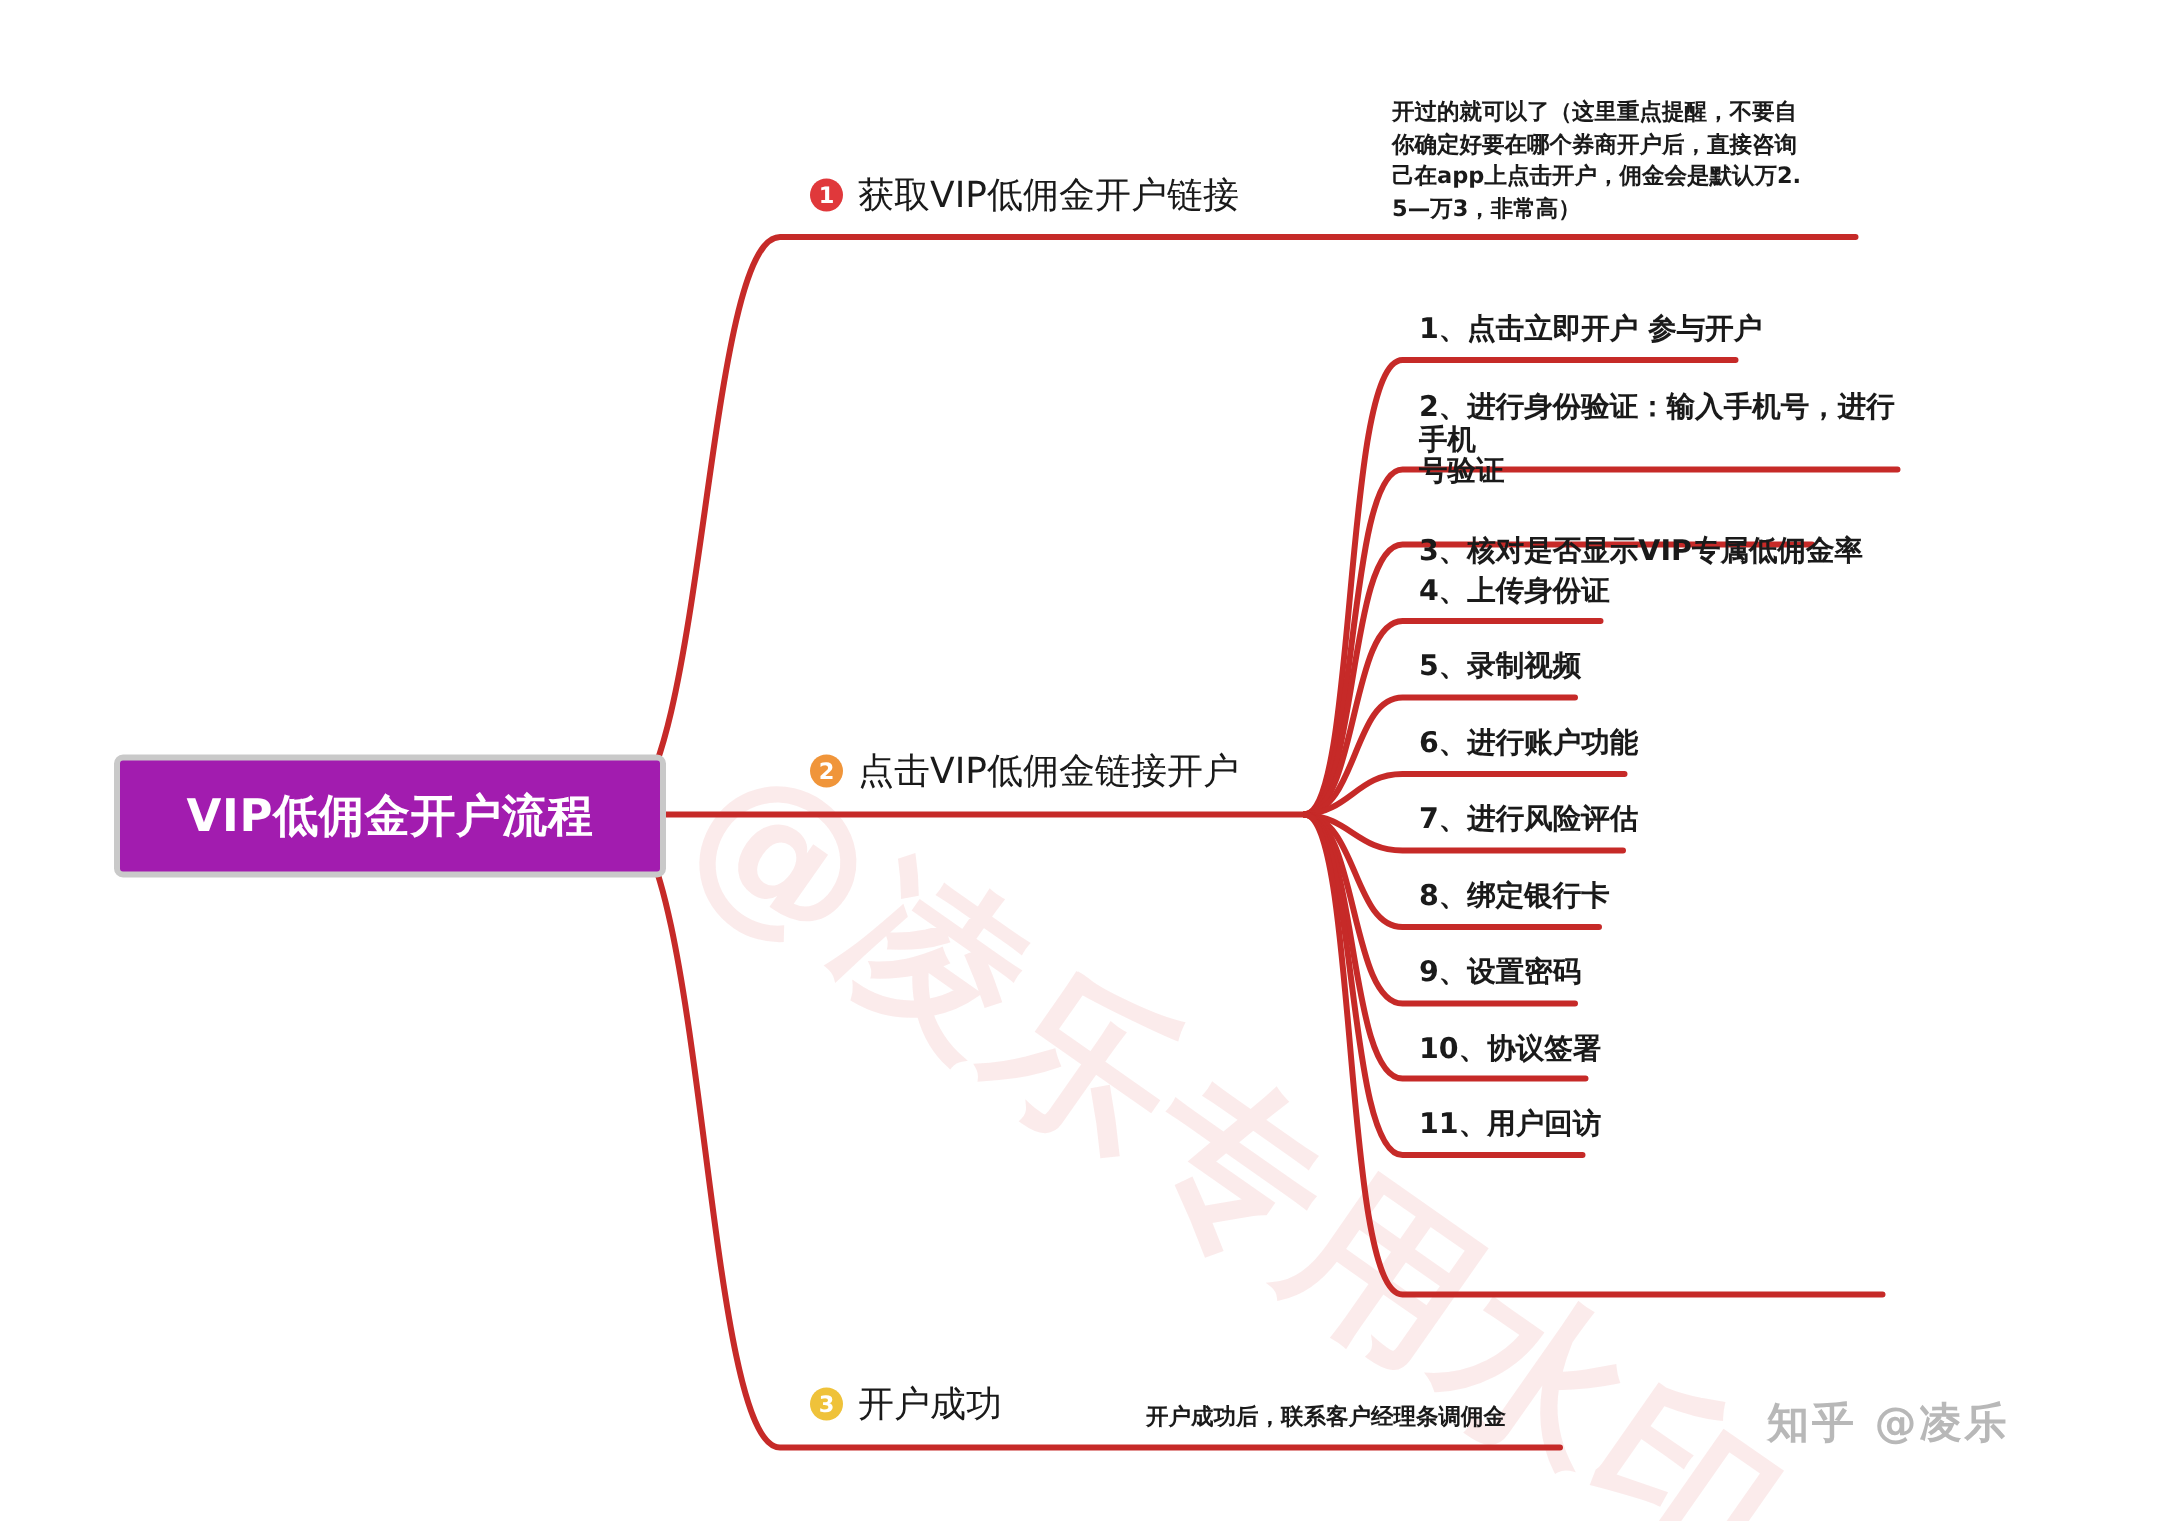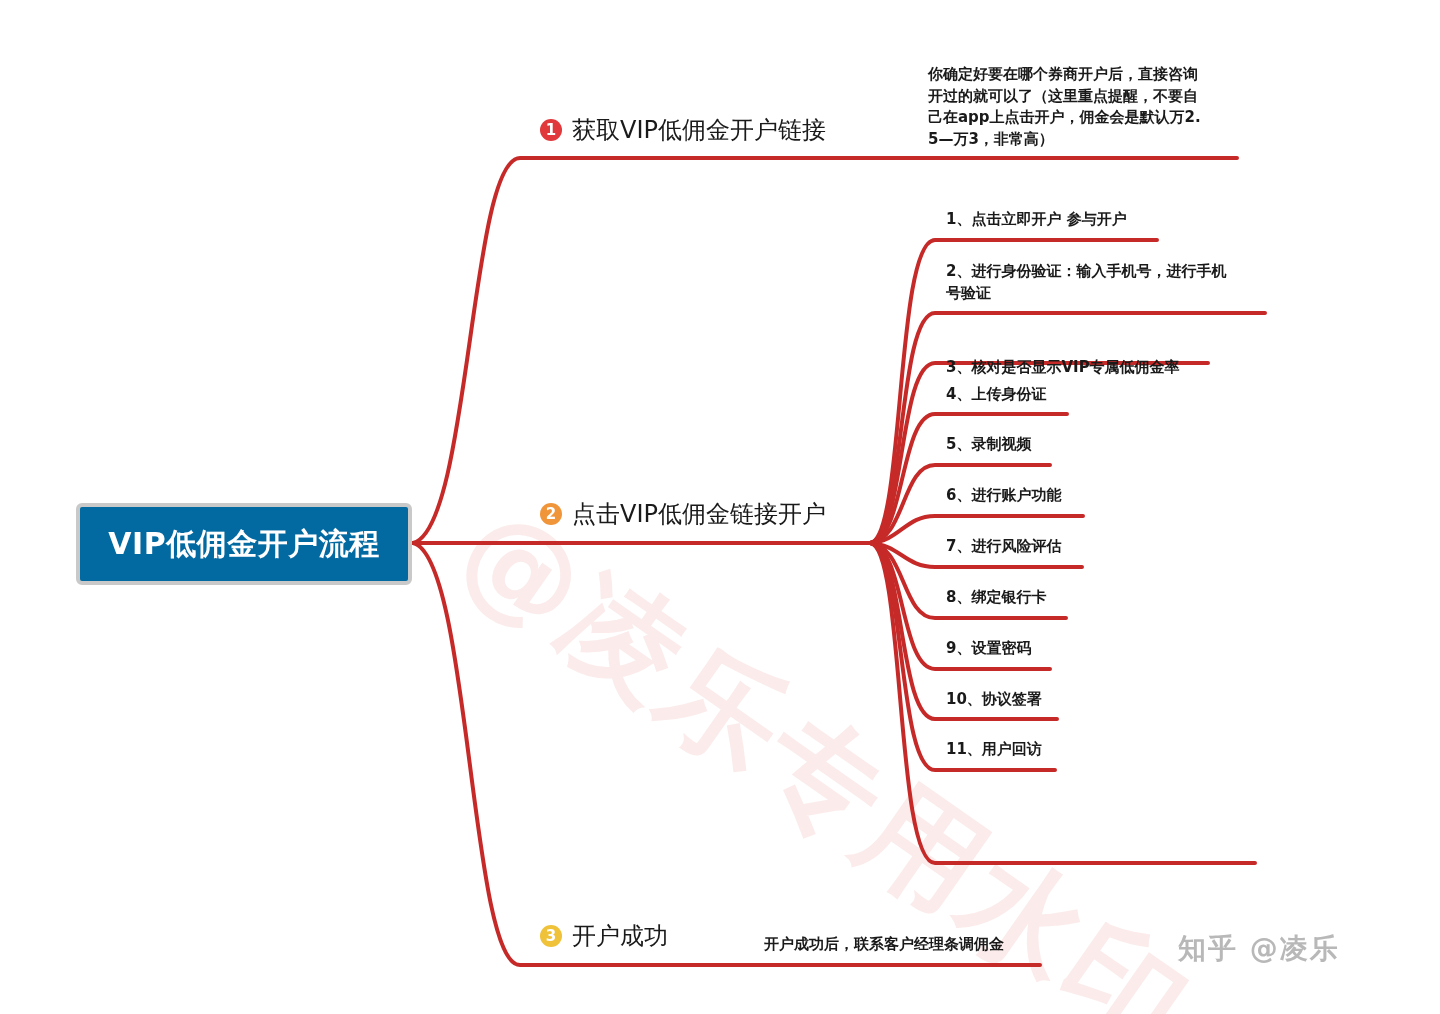--- a/index.html
+++ b/index.html
@@ -10,39 +10,39 @@
   }
   #canvas { position: absolute; left: 0; top: 0; width: 1440px; height: 1014px; }
   .watermark {
     position: absolute; left: 520px; top: 470px;
     font-size: 118px; font-weight: bold; color: rgba(214, 60, 60, 0.10);
     transform: rotate(35deg); transform-origin: 0 0;
     white-space: nowrap; letter-spacing: 4px; pointer-events: none;
     font-family: "DejaVu Sans", sans-serif;
   }
   .root {
-    position: absolute; left: 76px; top: 503px; width: 336px; height: 82px;
+    position: absolute; left: 76px; top: 503px; width: 368px; height: 82px;
     box-sizing: border-box; border: 4px solid #c9c9c9; border-radius: 6px;
-    background: #0369a1; color: #fff; display: flex; align-items: center; justify-content: center;
+    background: #a21caf; color: #fff; display: flex; align-items: center; justify-content: center;
     font-size: 30px; font-weight: bold; letter-spacing: 0.5px;
   }
   .branch-label {
     position: absolute; display: flex; align-items: center; gap: 10px;
     font-size: 24px; color: #1a1a1a; white-space: nowrap;
   }
   .badge {
     width: 22px; height: 22px; border-radius: 50%;
     color: #fff; font-size: 15px; font-weight: bold;
     display: flex; align-items: center; justify-content: center; line-height: 1;
   }
   .note {
     position: absolute; font-size: 15px; color: #1a1a1a; line-height: 21.5px; font-weight: bold;
   }
   .sub {
-    position: absolute; left: 946px; font-size: 15px; color: #1a1a1a; line-height: 21.5px; font-weight: bold;
+    position: absolute; left: 946px; font-size: 19px; color: #1a1a1a; line-height: 21.5px; font-weight: bold;
   }
   .brand {
     position: absolute; left: 1178px; top: 930px; font-size: 28px; color: #b8b8b8;
     font-weight: bold; letter-spacing: 2px; white-space: nowrap;
   }
 </style>
 </head>
 <body>
 
 <div id="canvas">
@@ -75,22 +75,22 @@
 
   <div class="root">
     <span>VIP低佣金开户流程</span>
   </div>
 
   <div class="branch-label" style="left:540px; top:114px;">
     <span class="badge" style="background:#e0383b">1</span>
     <span>获取VIP低佣金开户链接</span>
   </div>
   <div class="note" style="left:928px; top:64px; width:310px;">
+    <div>开过的就可以了（这里重点提醒，不要自</div>
     <div>你确定好要在哪个券商开户后，直接咨询</div>
-    <div>开过的就可以了（这里重点提醒，不要自</div>
     <div>己在app上点击开户，佣金会是默认万2.</div>
     <div>5—万3，非常高）</div>
   </div>
 
   <div class="branch-label" style="left:540px; top:498px;">
     <span class="badge" style="background:#f0953a">2</span>
     <span>点击VIP低佣金链接开户</span>
   </div>
 
   <div class="sub" style="top:209px;">

